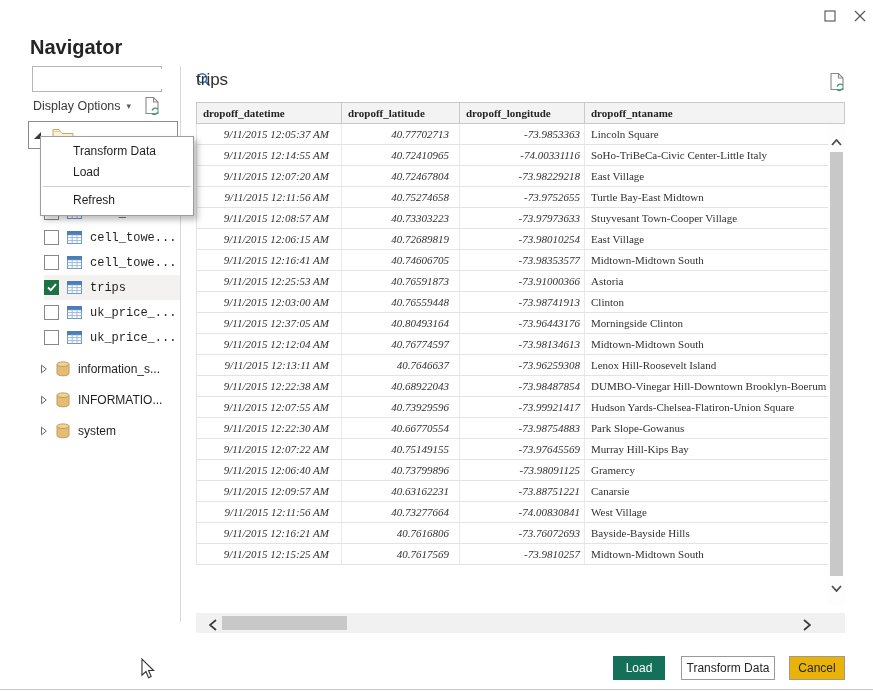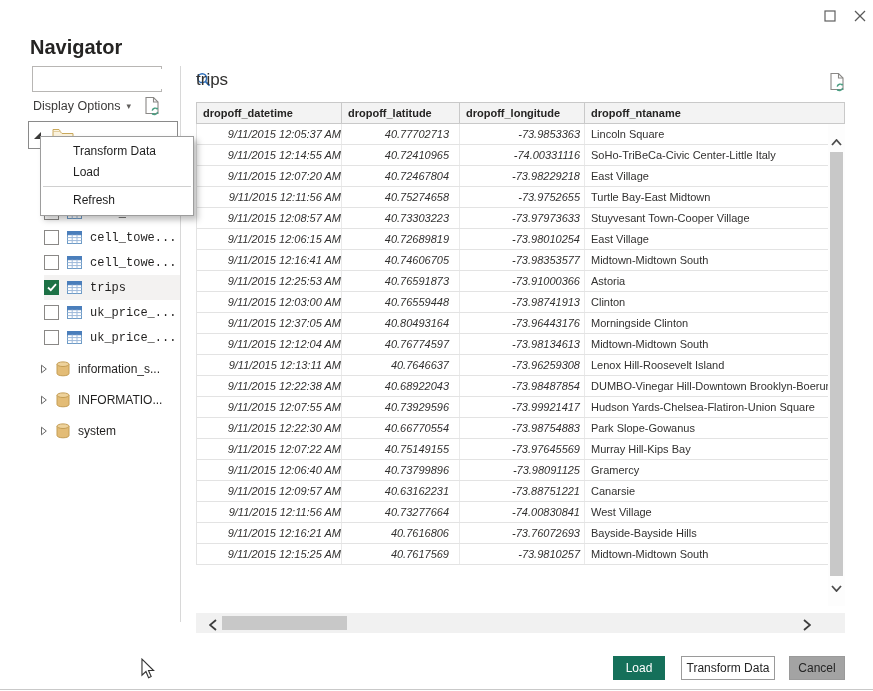--- a/index.html
+++ b/index.html
@@ -44,47 +44,47 @@
   .ctx-menu{position:absolute;left:40px;top:136px;width:152px;background:#fff;border:1px solid #9d9d9d;
             box-shadow:4px 4px 6px rgba(0,0,0,0.25);padding:4px 0;z-index:20;}
   .ctx-item{height:21px;line-height:21px;padding-left:32px;font-size:12px;color:#1f1f1f;cursor:default;}
   .ctx-sep{height:1px;background:#d0d0d0;margin:3px 2px;}
 
   
   .preview-title{position:absolute;left:196px;top:70px;font-size:17px;color:#323130;}
   .preview-refresh{position:absolute;left:829px;top:72px;}
 
   .tbl-wrap{position:absolute;left:196px;top:102px;width:649px;}
-  table.preview{border-collapse:collapse;table-layout:fixed;width:649px;}
+  table.preview{border-collapse:collapse;table-layout:fixed;width:649px;font-family:Liberation Serif, serif;}
   table.preview th{height:20px;background:#f3f3f3;border:1px solid #c9c9c9;font-size:11px;font-weight:700;
                    color:#252423;text-align:left;padding:0 0 0 6px;white-space:nowrap;overflow:hidden;}
   table.preview td{height:20px;border-bottom:1px solid #e3e3e3;border-right:1px solid #eaeaea;font-size:11px;
                    color:#323130;white-space:nowrap;overflow:hidden;padding:0;}
   table.preview td:nth-child(-n+3){text-align:right;font-style:italic;}
-  table.preview td:nth-child(1){border-left:1px solid #e3e3e3;}
+  table.preview td:nth-child(1){padding-right:12px;border-left:1px solid #e3e3e3;}
   table.preview td:nth-child(2){padding-right:10px;}
   table.preview td:nth-child(3){padding-right:4px;}
   table.preview td:nth-child(4){text-align:left;padding-left:6px;border-right:none;}
 
   
   .vscroll{position:absolute;left:828px;top:124px;width:17px;height:482px;background:#fdfdfd;}
   .vscroll .thumb{position:absolute;left:2px;top:28px;width:13px;height:424px;background:#c8c8c8;}
   .vscroll .sb-up{position:absolute;left:3px;top:8px;}
   .vscroll .sb-down{position:absolute;left:3px;bottom:10px;}
   .hscroll{position:absolute;left:196px;top:613px;width:649px;height:20px;background:#f1f1f1;}
   .hscroll .thumb{position:absolute;left:26px;top:3px;width:125px;height:14px;background:#c8c8c8;}
   .hscroll .sb-left{position:absolute;left:13px;top:4px;}
   .hscroll .sb-right{position:absolute;right:34px;top:4px;}
 
   
   .btn{position:absolute;top:656px;height:24px;font-size:12px;display:flex;align-items:center;justify-content:center;
        cursor:default;box-sizing:border-box;}
   .btn-load{left:613px;width:52px;background:#15705a;color:#fff;border:1px solid #15705a;}
   .btn-transform{left:681px;width:94px;background:#fff;border:1px solid #9a9a9a;color:#252525;}
-  .btn-cancel{left:789px;width:56px;background:#a3a3a3;border:1px solid #9a9a9a;color:#252525;}
+  .btn-cancel{left:789px;width:56px;background:#eab308;border:1px solid #9a9a9a;color:#252525;}
 
   .cursor{position:absolute;left:140px;top:658px;z-index:30;}
 </style>
 </head>
 <body>
 
 <div class="win-title">Navigator</div>
 <div class="win-btn btn-max">
   <svg width="12" height="12">
       <rect x="1" y="1" width="10" height="10" fill="none" stroke="#5f5f5f" stroke-width="1.2"></rect>

